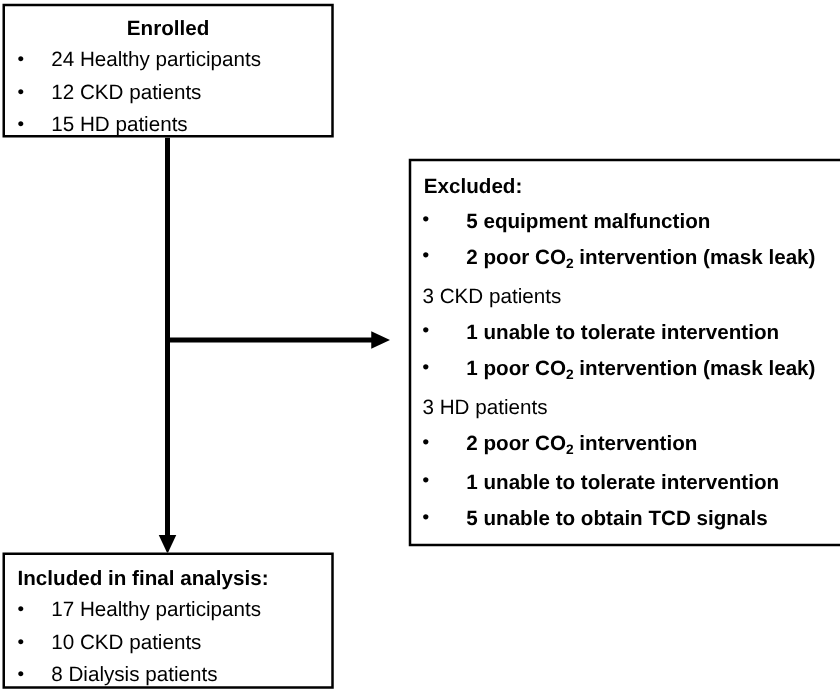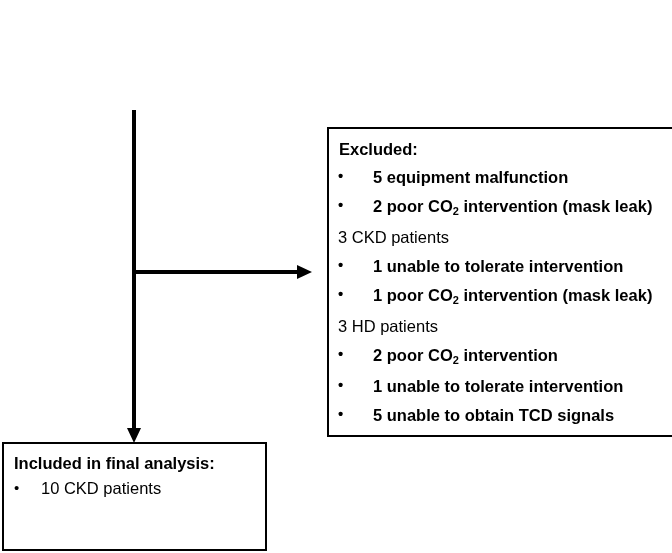--- a/index.html
+++ b/index.html
@@ -132,36 +132,46 @@
 
   <svg id="connectors" viewBox="0 0 672 553">
 
     <line x1="134" y1="110" x2="134" y2="434" stroke="#000000" stroke-width="4"></line>
     <polygon points="134,443 127,428 141,428" fill="#000000"></polygon>
 
     <line x1="134" y1="272" x2="303" y2="272" stroke="#000000" stroke-width="4"></line>
     <polygon points="312,272 297,265 297,279" fill="#000000"></polygon>
   </svg>
 
+  <div class="box" id="box-enrolled">
+    <div class="box-title center">Enrolled</div>
+    <ul class="line-list">
+      <li class="line bullet">24 Healthy participants</li>
+      <li class="line bullet">12 CKD patients</li>
+      <li class="line bullet">15 HD patients</li>
+    </ul>
+  </div>
 
   <div class="box" id="box-excluded">
     <div class="box-title left">Excluded:</div>
     <ul class="line-list">
       <li class="line bullet">5 equipment malfunction</li>
       <li class="line bullet"><span>2 poor CO</span><sub>2</sub><span> intervention (mask leak)</span></li>
       <li class="line plain">3 CKD patients</li>
       <li class="line bullet">1 unable to tolerate intervention</li>
       <li class="line bullet"><span>1 poor CO</span><sub>2</sub><span> intervention (mask leak)</span></li>
       <li class="line plain">3 HD patients</li>
       <li class="line bullet"><span>2 poor CO</span><sub>2</sub><span> intervention</span></li>
       <li class="line bullet">1 unable to tolerate intervention</li>
       <li class="line bullet">5 unable to obtain TCD signals</li>
     </ul>
   </div>
 
   <div class="box" id="box-included">
     <div class="box-title left">Included in final analysis:</div>
     <ul class="line-list">
+      <li class="line bullet">17 Healthy participants</li>
       <li class="line bullet">10 CKD patients</li>
+      <li class="line bullet">8 Dialysis patients</li>
     </ul>
   </div>
 
 </div>
 
 </body></html>

